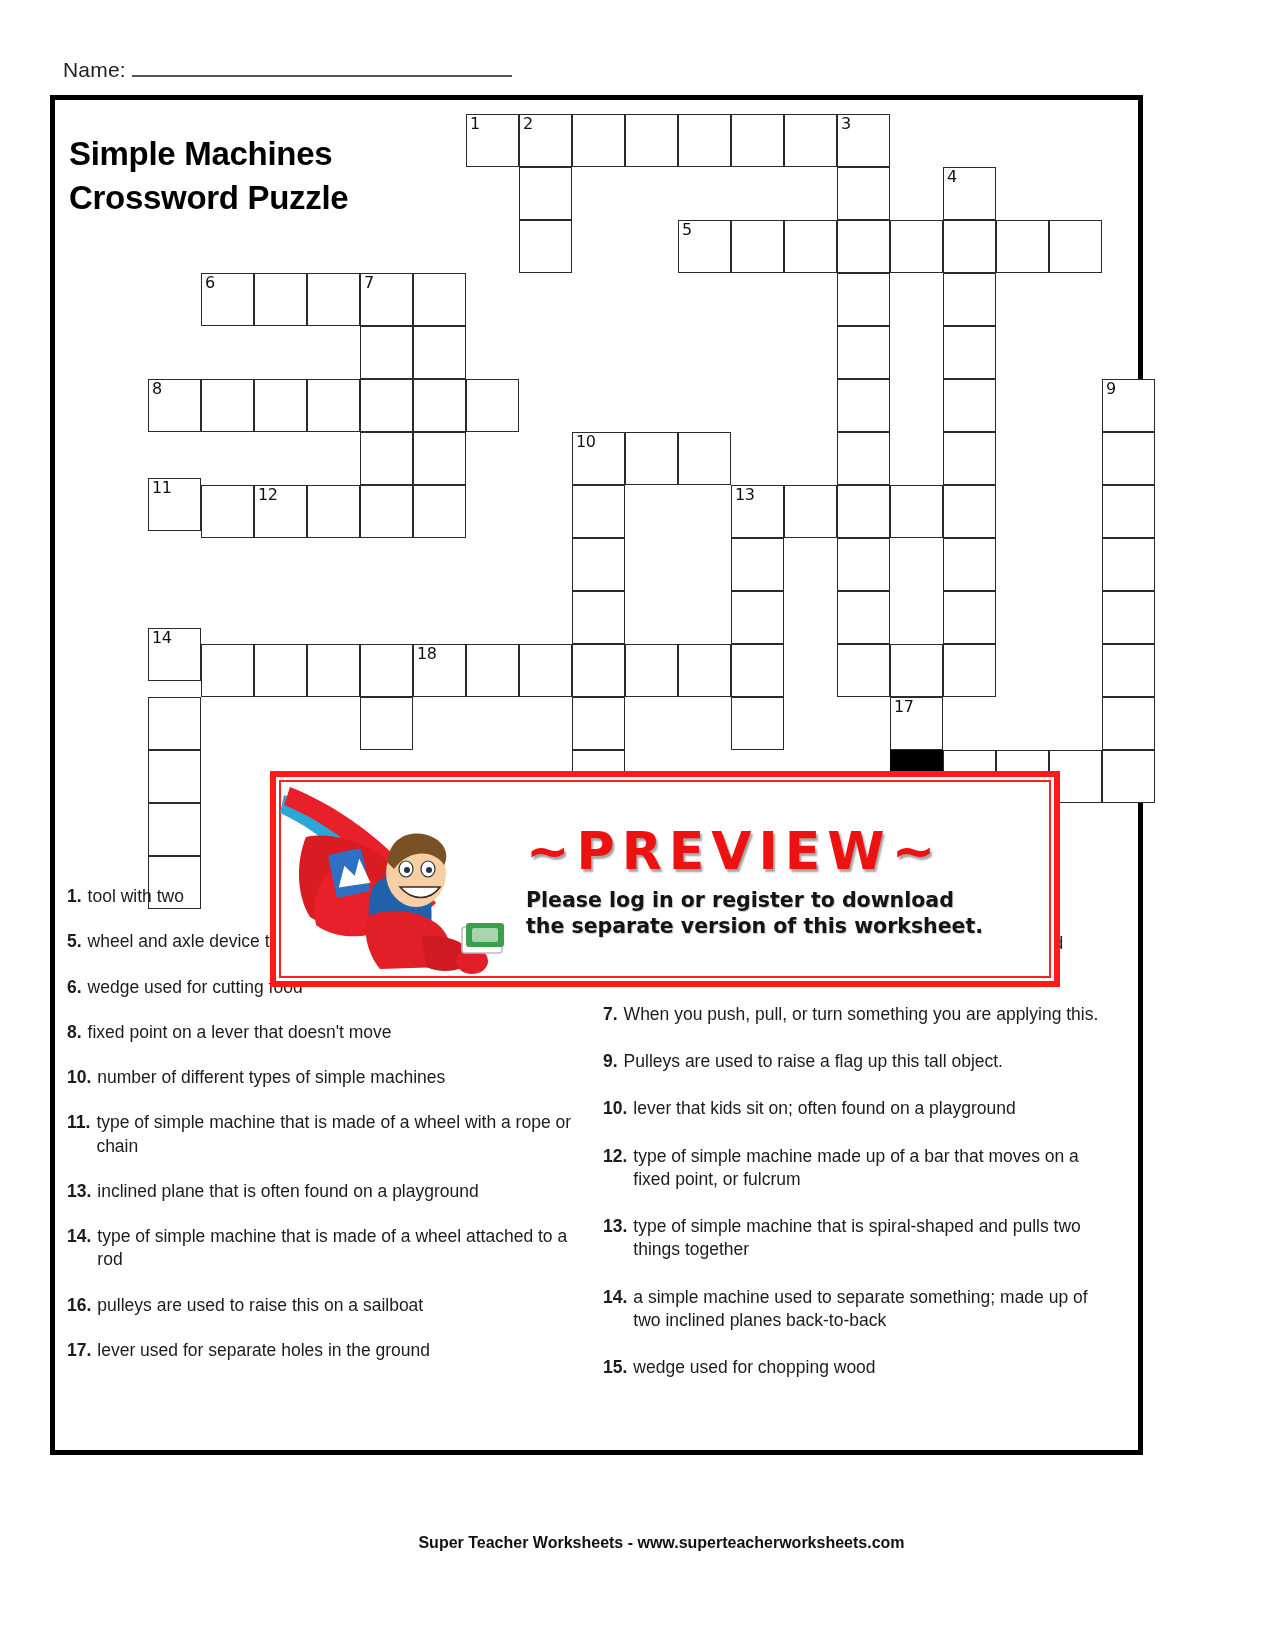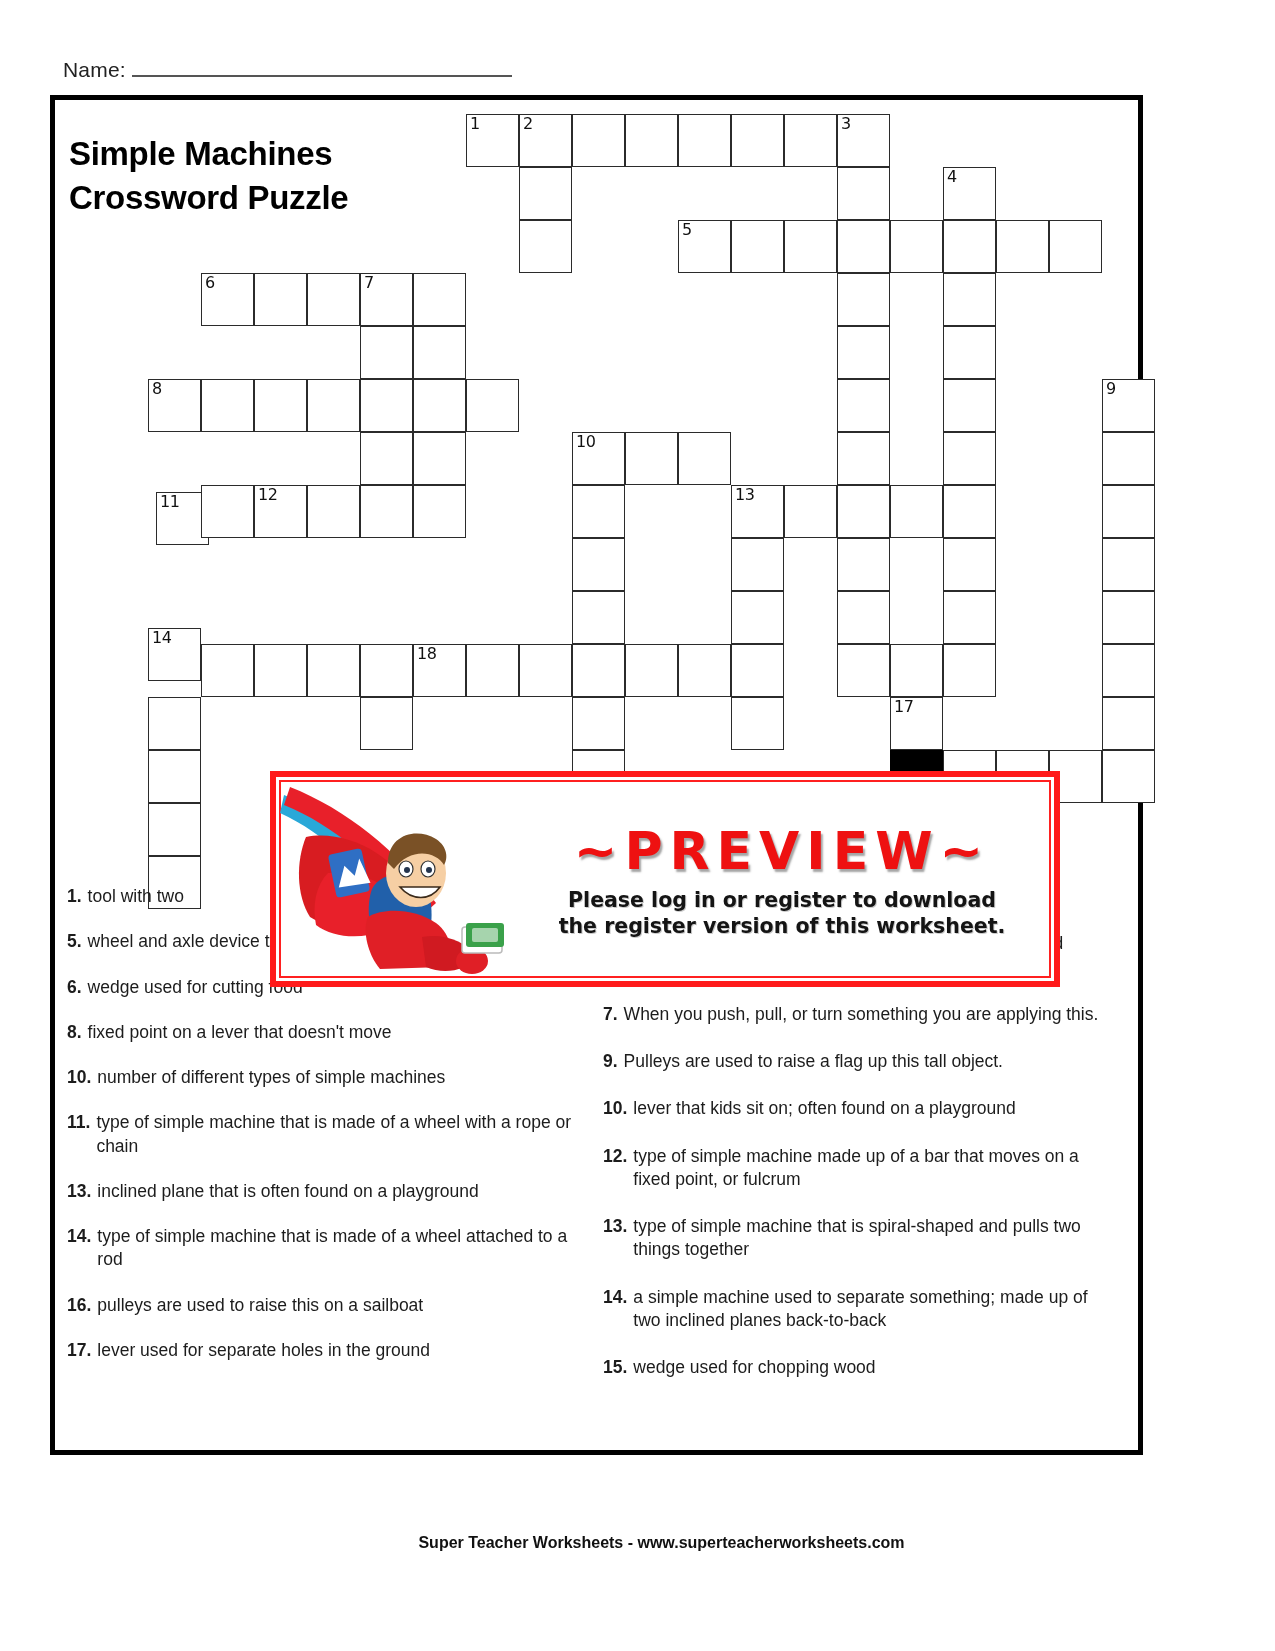--- a/index.html
+++ b/index.html
@@ -145,21 +145,20 @@
   }
   .hero {
     position: relative;
     width: 250px;
     height: 100%;
     flex: none;
   }
   .preview-text {
     flex: 1;
     padding-right: 16px;
-    text-align: center;
   }
   .preview-word {
     font-family: "DejaVu Sans", sans-serif;
     font-size: 52px;
     font-weight: bold;
     color: #ee1111;
     letter-spacing: 7px;
     text-shadow: 2px 3px 2px rgba(90,90,90,0.55);
     line-height: 1.0;
     margin: 6px 0 10px 0;
@@ -266,21 +265,21 @@
       <div class="cell" style="left: 305px; top: 332px;"></div>
       <div class="cell" style="left: 358px; top: 332px;"></div>
       <div class="cell" style="left: 517px; top: 332px;">
         <span class="num">10</span>
       </div>
       <div class="cell" style="left: 570px; top: 332px;"></div>
       <div class="cell" style="left: 623px; top: 332px;"></div>
       <div class="cell" style="left: 782px; top: 332px;"></div>
       <div class="cell" style="left: 888px; top: 332px;"></div>
       <div class="cell" style="left: 1047px; top: 332px;"></div>
-      <div class="cell" style="left: 93px; top: 392px; margin-left: 8px;">
+      <div class="cell" style="left: 93px; top: 378px;">
         <span class="num">11</span>
       </div>
       <div class="cell" style="left: 146px; top: 385px;"></div>
       <div class="cell" style="left: 199px; top: 385px;">
         <span class="num">12</span>
       </div>
       <div class="cell" style="left: 252px; top: 385px;"></div>
       <div class="cell" style="left: 305px; top: 385px;"></div>
       <div class="cell" style="left: 358px; top: 385px;"></div>
       <div class="cell" style="left: 517px; top: 385px;"></div>
@@ -460,19 +459,19 @@
           <ellipse cx="152" cy="92" rx="7" ry="8" fill="#ffffff" stroke="#333" stroke-width="1.2"></ellipse>
           <circle cx="131" cy="93" r="3" fill="#24344d"></circle>
           <circle cx="153" cy="93" r="3" fill="#24344d"></circle>
 
           <path d="M124 110 C136 124 154 124 164 110 Z" fill="#ffffff" stroke="#3a2a1a" stroke-width="1.6"></path>
         </svg>
       </div>
       <div class="preview-text">
         <div class="preview-word">~PREVIEW~</div>
         <div class="preview-sub">Please log in or register to download</div>
-        <div class="preview-sub">the register version of this worksheet.</div>
+        <div class="preview-sub">the separate version of this worksheet.</div>
       </div>
     </div>
   </div>
 </div>
 
 <div class="footer">Super Teacher Worksheets - www.superteacherworksheets.com</div>
 
 </body></html>

